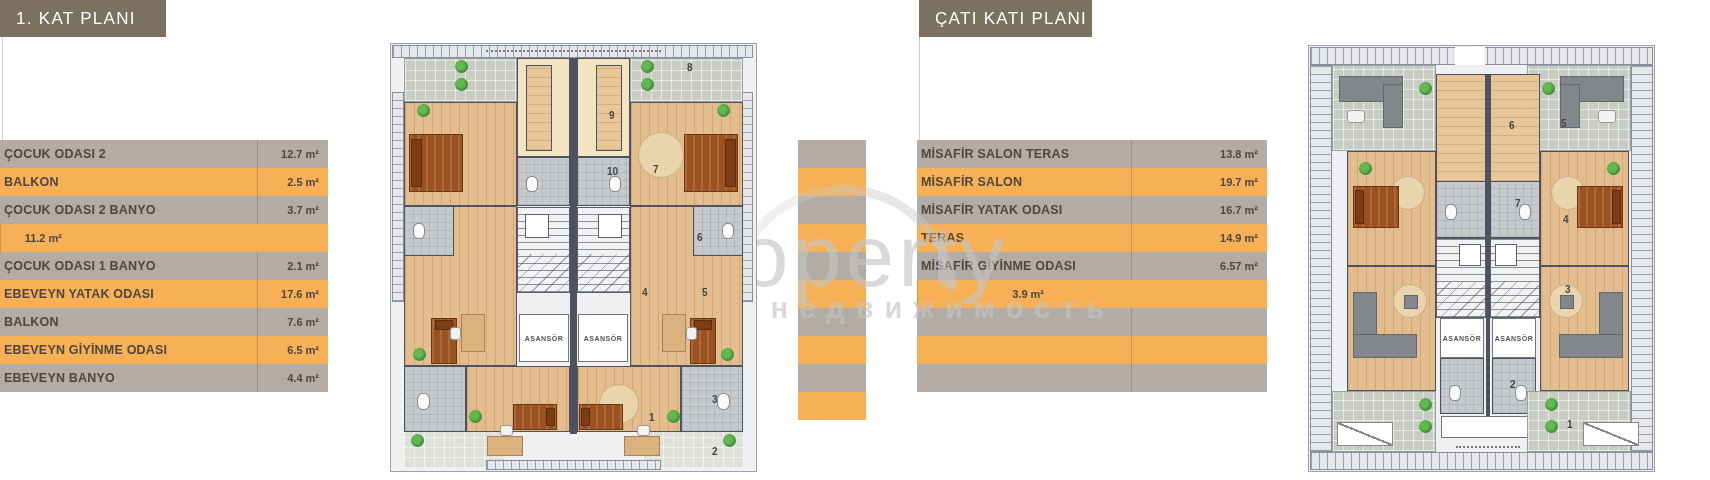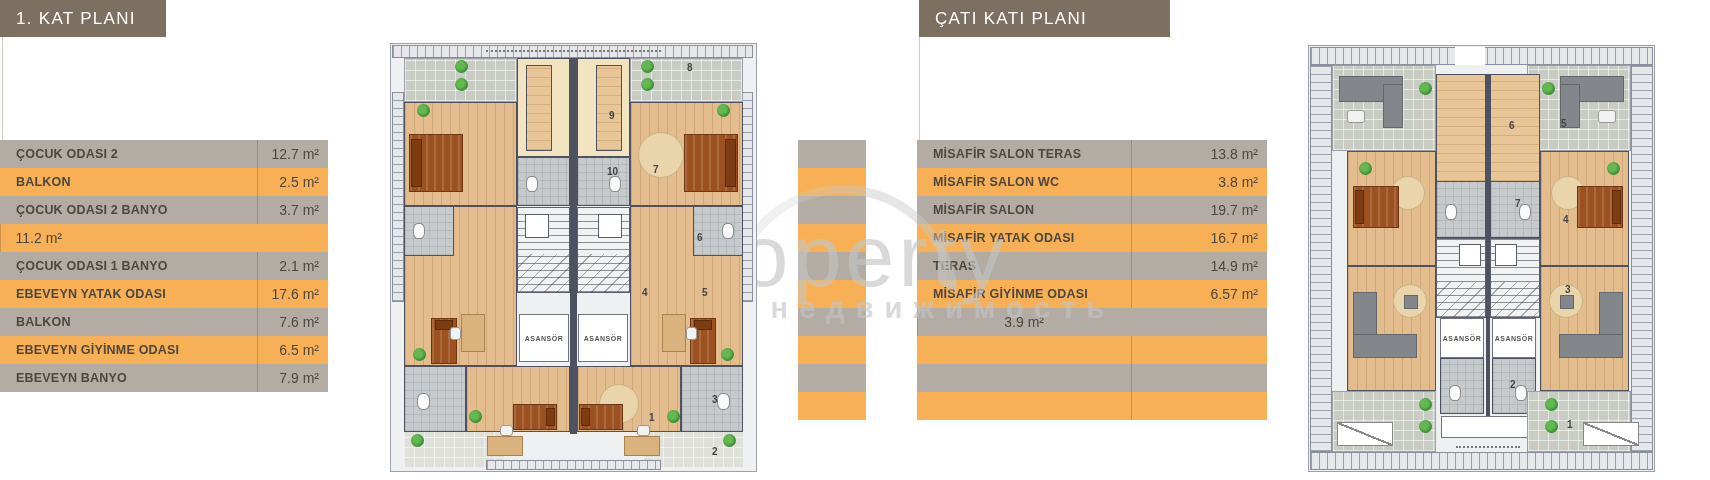--- a/index.html
+++ b/index.html
@@ -8,24 +8,24 @@
 
   
   .titlebox{position:absolute;top:0;height:37px;background:#7c7161;color:#fff;
             display:flex;align-items:center;padding-left:16px;box-sizing:border-box;
             font-size:17px;letter-spacing:1.3px;font-weight:500;z-index:2;}
   .vline{position:absolute;width:1px;background:#cfcac2;z-index:1;}
   .area-table{position:absolute;top:140px;z-index:1;}
   .row{height:28px;display:flex;align-items:stretch;}
   .row:nth-child(odd){background:#b3aca5;}
   .row:nth-child(even){background:#f7b055;}
-  .row .lbl{flex:1;display:flex;align-items:center;padding-left:16px;
+  .row .lbl{flex:1;display:flex;align-items:center;padding-left:4px;
             font-size:12.5px;font-weight:600;color:#4d473f;letter-spacing:0.2px;white-space:nowrap;}
   .row .val{display:flex;align-items:center;justify-content:flex-end;padding-right:9px;
-            border-left:1px solid rgba(70,60,50,0.25);font-size:14px;font-weight:400;color:#4d473f;}
+            border-left:1px solid rgba(70,60,50,0.25);font-size:11px;font-weight:700;color:#4d473f;}
   .tbl-left .val{width:61px;}
   .tbl-right .val{width:84px;padding-left:42px;}
   .spacer{position:absolute;left:798px;top:140px;width:68px;height:280px;z-index:1;
           background:repeating-linear-gradient(180deg,#b3aca5 0 28px,#f7b055 28px 56px);}
 
   
   .wm{position:absolute;z-index:5;white-space:nowrap;}
   .wm .l1{color:rgba(255,255,255,0.5);}
   .wm .l2{position:absolute;left:0;top:0;color:rgba(120,120,120,0.28);}
   .wm-brand{left:615px;top:205px;font-size:88px;letter-spacing:4px;font-weight:400;}
@@ -126,21 +126,21 @@
     <div class="row">
         <div class="lbl">BALKON</div>
         <div class="val">7.6 m²</div>
       </div>
     <div class="row">
         <div class="lbl">EBEVEYN GİYİNME ODASI</div>
         <div class="val">6.5 m²</div>
       </div>
     <div class="row">
         <div class="lbl">EBEVEYN BANYO</div>
-        <div class="val">7.9 m²</div>
+        <div class="val">4.4 m²</div>
       </div>
   </div>
 
   <div class="plan" style="left:390px;top:43px;width:365px;height:427px;">
     <div class="hatchV" style="left:1px;top:1px;width:361px;height:13px;"></div>
     <div class="dotline" style="left:95px;top:6px;width:175px;"></div>
     <div class="hatchH" style="left:1px;top:48px;width:12px;height:210px;"></div>
     <div class="hatchH" style="left:350px;top:48px;width:12px;height:210px;"></div>
     <div class="cobble" style="left:13px;top:14px;width:113px;height:44px;"></div>
     <div class="cobble" style="left:239px;top:14px;width:113px;height:44px;"></div>
@@ -239,33 +239,29 @@
     <span class="num" style="left:306px;top:188px;">6</span>
     <span class="num" style="left:251px;top:243px;">4</span>
     <span class="num" style="left:311px;top:243px;">5</span>
     <span class="num" style="left:321px;top:350px;">3</span>
     <span class="num" style="left:258px;top:368px;">1</span>
     <span class="num" style="left:321px;top:402px;">2</span>
   </div>
 
   <div class="spacer"></div>
 
-  <div class="titlebox" style="left:919px;width:251px;">
+  <div class="titlebox" style="left:919px;width:173px;">
     <span>ÇATI KATI PLANI</span>
   </div>
   <div class="vline" style="left:919px;top:37px;height:103px;"></div>
 
   <div class="area-table tbl-right" style="left:917px;width:350px;">
     <div class="row">
         <div class="lbl">MİSAFİR SALON TERAS</div>
         <div class="val">13.8 m²</div>
-      </div>
-    <div class="row">
-        <div class="lbl">MİSAFİR SALON WC</div>
-        <div class="val">3.8 m²</div>
       </div>
     <div class="row">
         <div class="lbl">MİSAFİR SALON</div>
         <div class="val">19.7 m²</div>
       </div>
     <div class="row">
         <div class="lbl">MİSAFİR YATAK ODASI</div>
         <div class="val">16.7 m²</div>
       </div>
     <div class="row">

